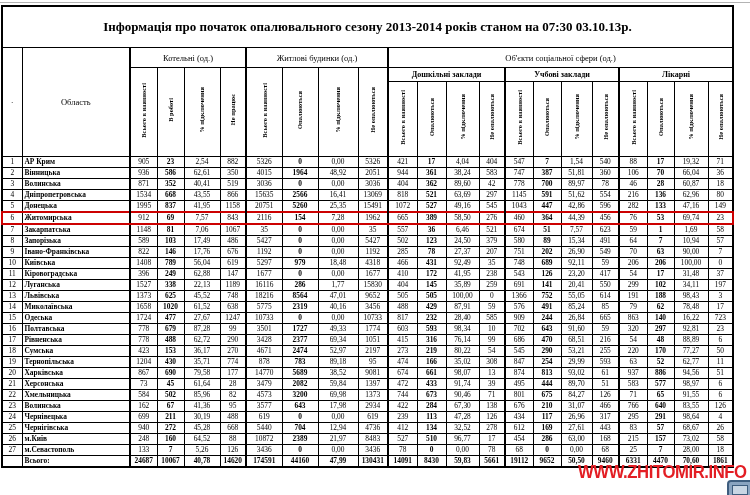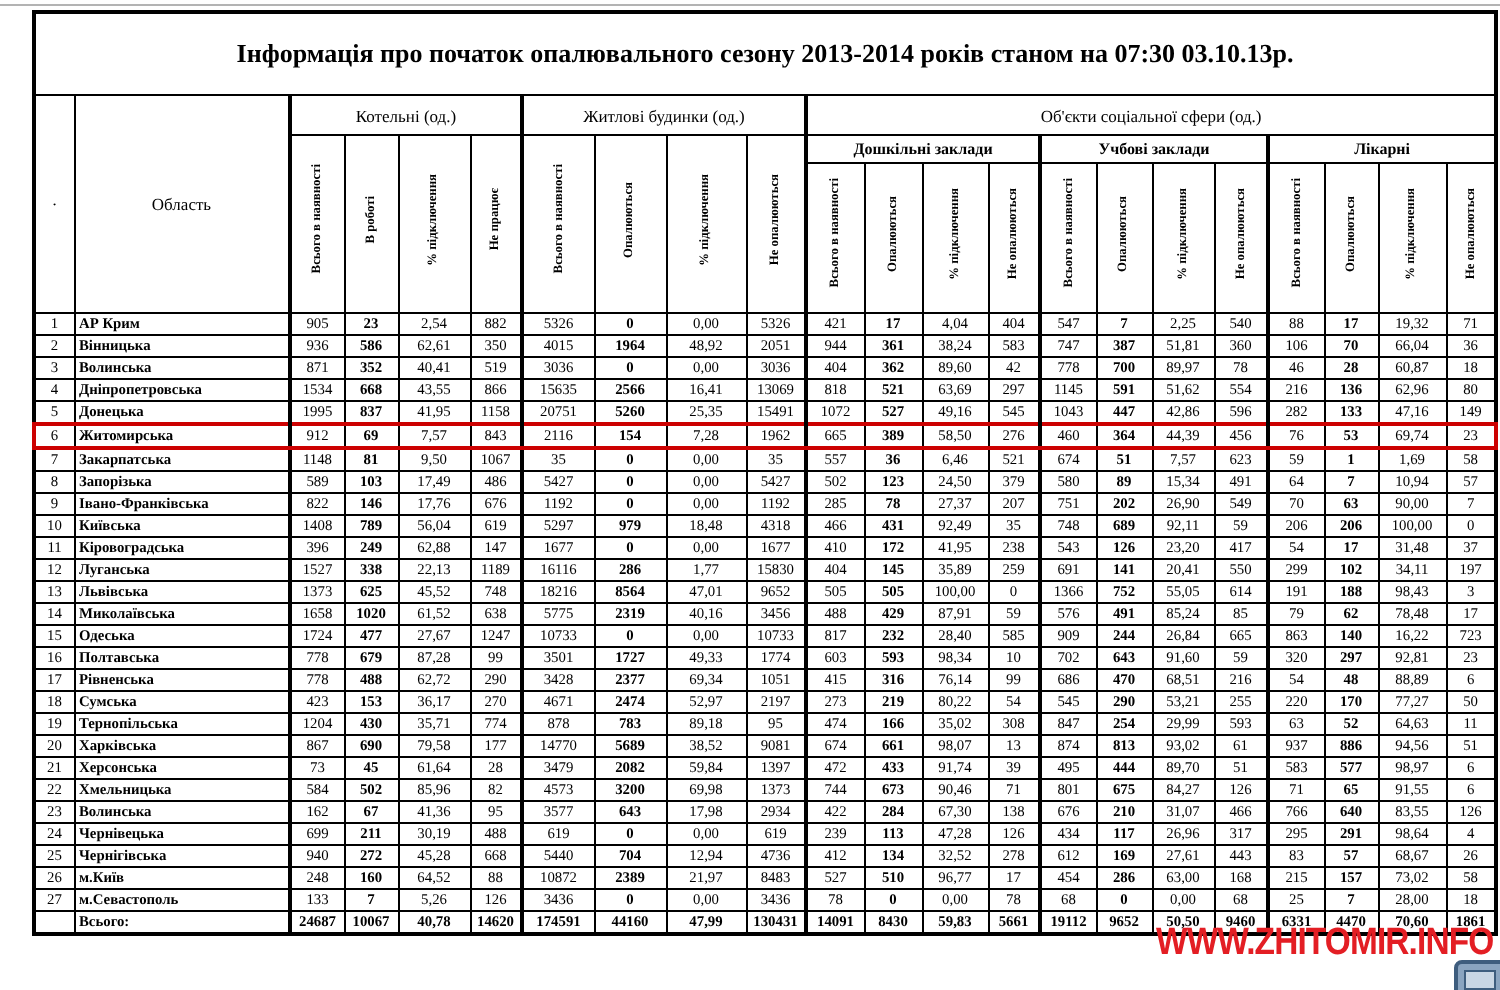--- a/index.html
+++ b/index.html
@@ -1,21 +1,21 @@
 <!DOCTYPE html>
 <html><head>
 <meta charset="utf-8">
 <style>
   html,body{margin:0;padding:0;}
   body{
     width:750px;height:495px;overflow:hidden;position:relative;
     background:#ffffff;font-family:"Liberation Serif",serif;color:#000;
   }
   .top-hairline{position:absolute;left:0;top:2px;width:750px;height:1px;background:#b3b3b3;}
-  .table-wrap{position:absolute;left:16px;top:5px;width:700px;}
+  .table-wrap{position:absolute;left:1px;top:5px;width:700px;}
   table{border-collapse:collapse;table-layout:fixed;width:732px;border:2px solid #000;}
   th,td{border:1px solid #000;padding:0;text-align:center;overflow:hidden;white-space:nowrap;font-weight:normal;}
   
   th.title{height:40px;font-size:13px;font-weight:bold;white-space:normal;line-height:1.2;}
   
   tr.g1 th{height:19px;font-size:8.5px;font-weight:normal;}
   tr.g2 th.sub{height:13px;font-size:8px;font-weight:bold;}
   tr.g3 th{height:74px;}
   th.numh{font-size:7px;font-weight:bold;}
   th.regh{font-size:9px;font-weight:bold;}
@@ -130,21 +130,21 @@
           <td class="gl">5326</td>
           <td class="b">0</td>
           <td>0,00</td>
           <td>5326</td>
           <td class="gl">421</td>
           <td class="b">17</td>
           <td>4,04</td>
           <td>404</td>
           <td class="gl">547</td>
           <td class="b">7</td>
-          <td>2,25</td>
+          <td>1,54</td>
           <td>540</td>
           <td class="gl">88</td>
           <td class="b">17</td>
           <td>19,32</td>
           <td>71</td>
         </tr>
         <tr>
           <td>2</td>
           <td class="region">Вінницька</td>
           <td class="gl">936</td>
@@ -262,21 +262,21 @@
           <td class="gl">76</td>
           <td class="b">53</td>
           <td>69,74</td>
           <td>23</td>
         </tr>
         <tr>
           <td>7</td>
           <td class="region">Закарпатська</td>
           <td class="gl">1148</td>
           <td class="b">81</td>
-          <td>9,50</td>
+          <td>7,06</td>
           <td>1067</td>
           <td class="gl">35</td>
           <td class="b">0</td>
           <td>0,00</td>
           <td>35</td>
           <td class="gl">557</td>
           <td class="b">36</td>
           <td>6,46</td>
           <td>521</td>
           <td class="gl">674</td>
@@ -566,21 +566,21 @@
           <td class="gl">474</td>
           <td class="b">166</td>
           <td>35,02</td>
           <td>308</td>
           <td class="gl">847</td>
           <td class="b">254</td>
           <td>29,99</td>
           <td>593</td>
           <td class="gl">63</td>
           <td class="b">52</td>
-          <td>64,63</td>
+          <td>62,77</td>
           <td>11</td>
         </tr>
         <tr>
           <td>20</td>
           <td class="region">Харківська</td>
           <td class="gl">867</td>
           <td class="b">690</td>
           <td>79,58</td>
           <td>177</td>
           <td class="gl">14770</td>

